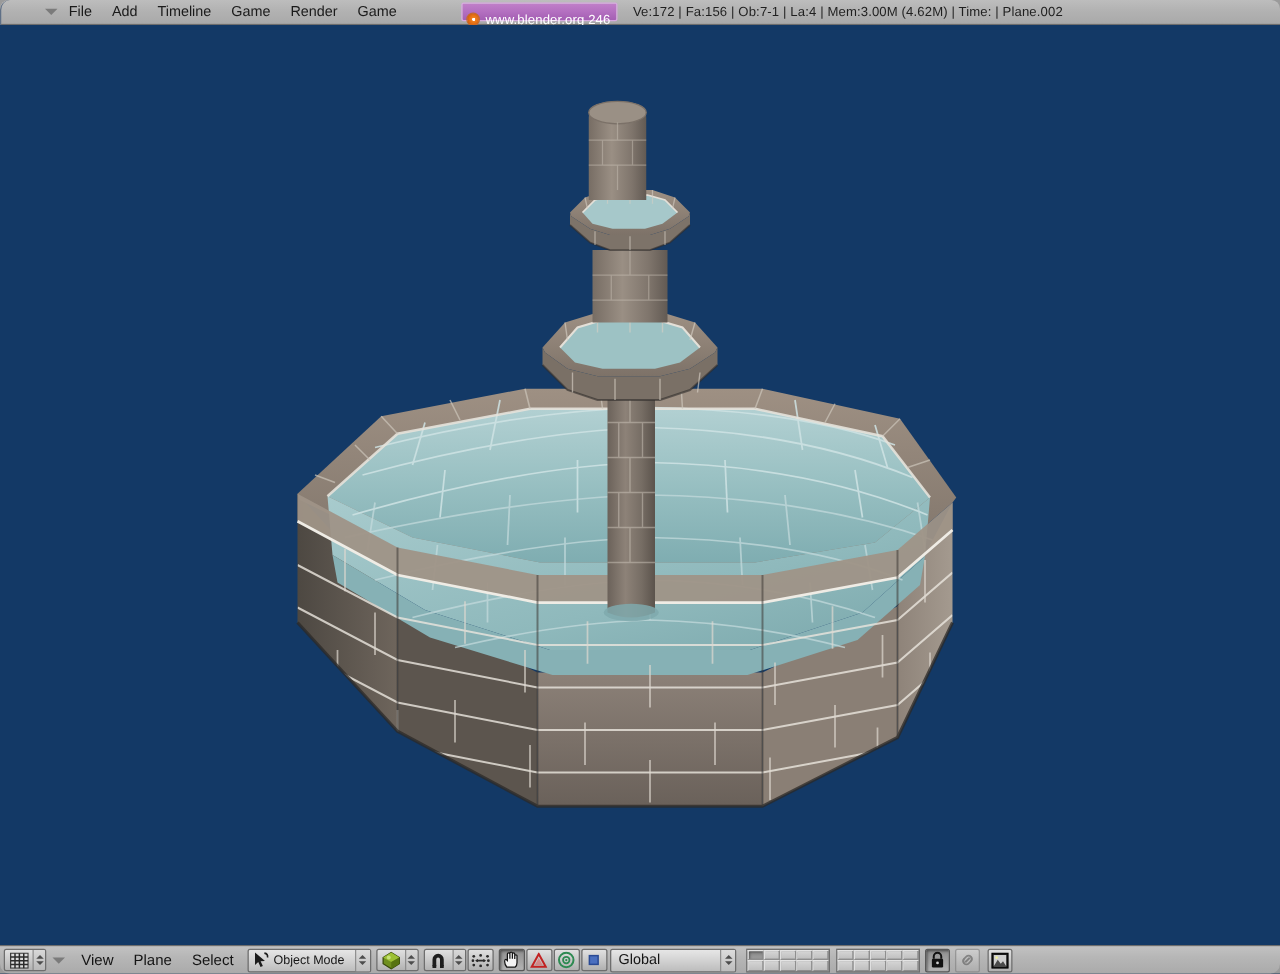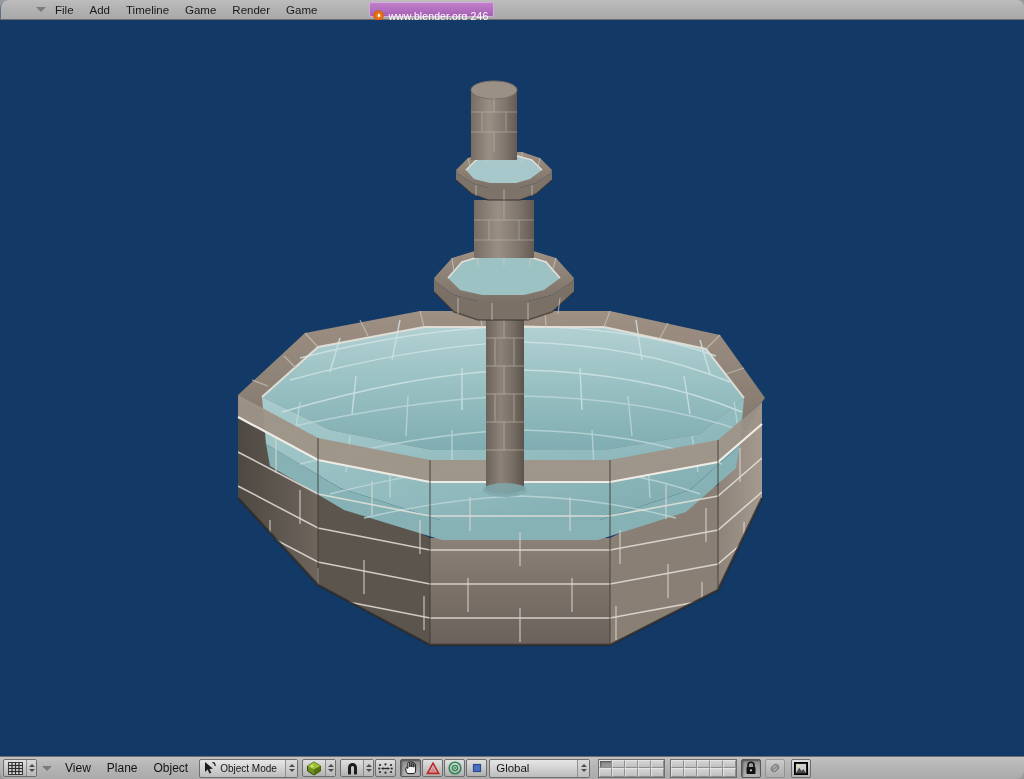--- a/index.html
+++ b/index.html
@@ -286,20 +286,21 @@
     <div class="menu-item">Timeline</div>
     <div class="menu-item">Game</div>
     <div class="menu-item">Render</div>
     <div class="menu-item">Game</div>
 
     <div class="blender-badge">
       <div class="blender-logo-dot"></div>
       <span class="badge-text">www.blender.org 246</span>
     </div>
 
+    <span class="stats-text">Ve:172 | Fa:156 | Ob:7-1 | La:4  | Mem:3.00M (4.62M)  | Time: | Plane.002</span>
   </div>
 
   <div class="viewport">
     <svg class="viewport-canvas" viewBox="0 0 1024 736">
       <defs>
 
         <linearGradient id="waterG" x1="0" y1="0" x2="0" y2="1">
           <stop offset="0%" stop-color="#b2d0d2"></stop>
           <stop offset="45%" stop-color="#9ac1c3"></stop>
           <stop offset="100%" stop-color="#7fadb1"></stop>
@@ -582,21 +583,21 @@
           <span class="mini-dn"></span>
       </div>
     </div>
 
     <div style="width:20px;display:flex;align-items:center;justify-content:center;">
       <div class="tri-down"></div>
     </div>
 
     <div class="footer-menu">View</div>
     <div class="footer-menu">Plane</div>
-    <div class="footer-menu">Object</div>
+    <div class="footer-menu">Select</div>
 
     <div class="mode-select">
       <span style="flex:none;display:flex;align-items:center;">
         <svg width="14" height="14" viewBox="0 0 14 14">
           <path d="M2 1 L2 11 L4.6 8.6 L6.4 12.6 L8.3 11.7 L6.5 7.9 L10 7.7 Z" fill="#1d1d1d"></path>
           <path d="M9.5 1.5 Q12.5 2 12 5" fill="none" stroke="#1d1d1d" stroke-width="1.3"></path>
         </svg>
       </span>
       <span class="ms-label">Object Mode</span>
       <span class="ms-spin">

